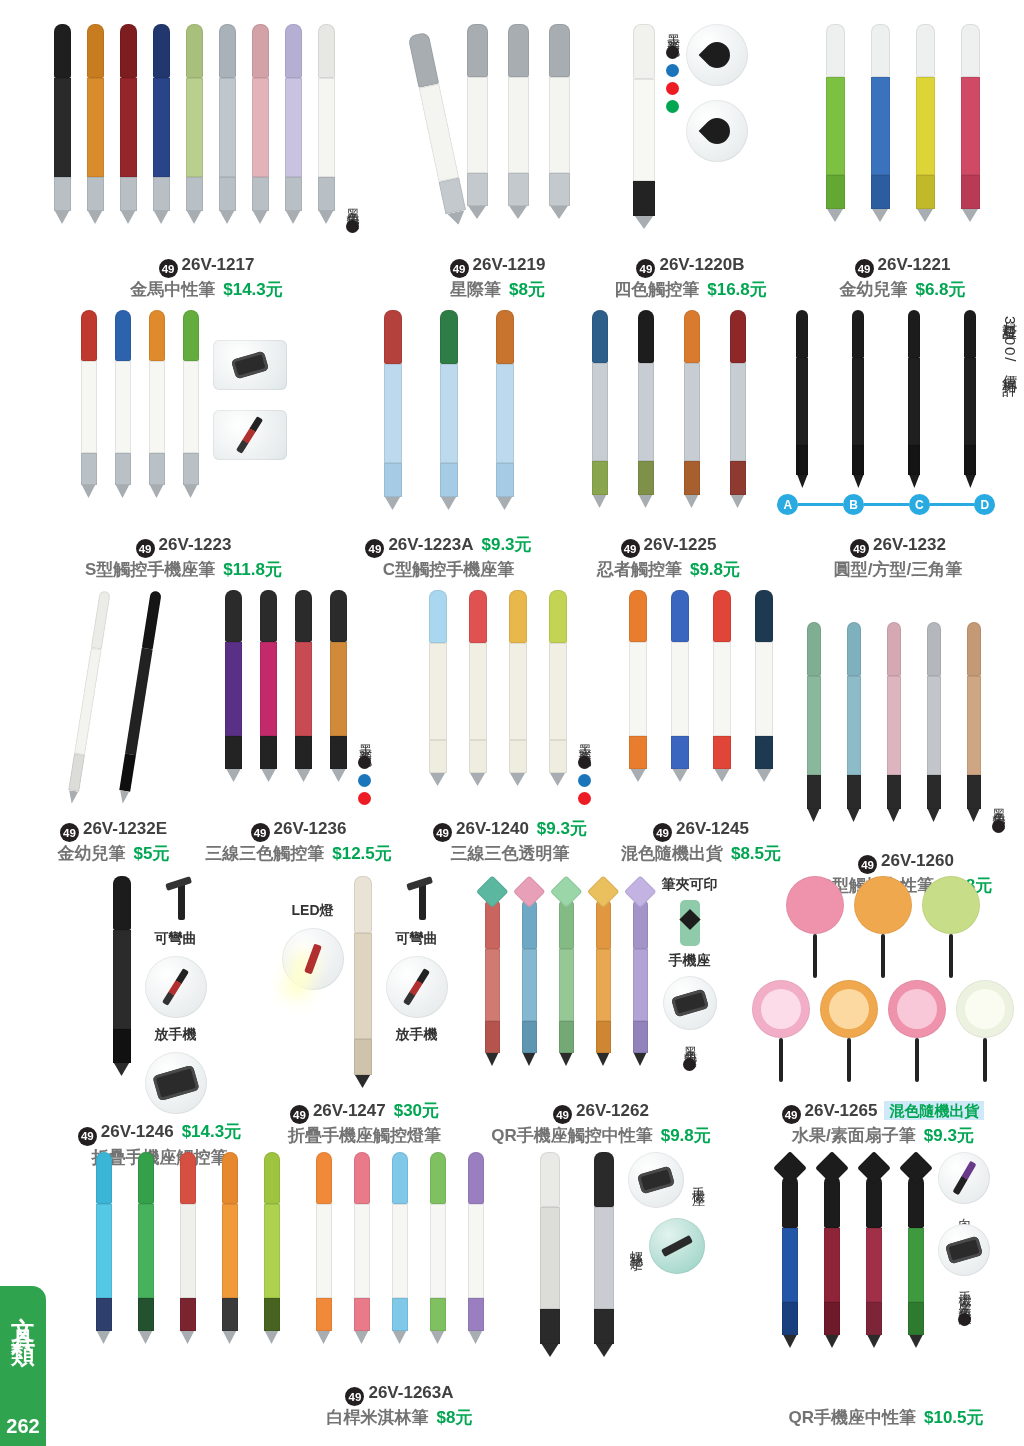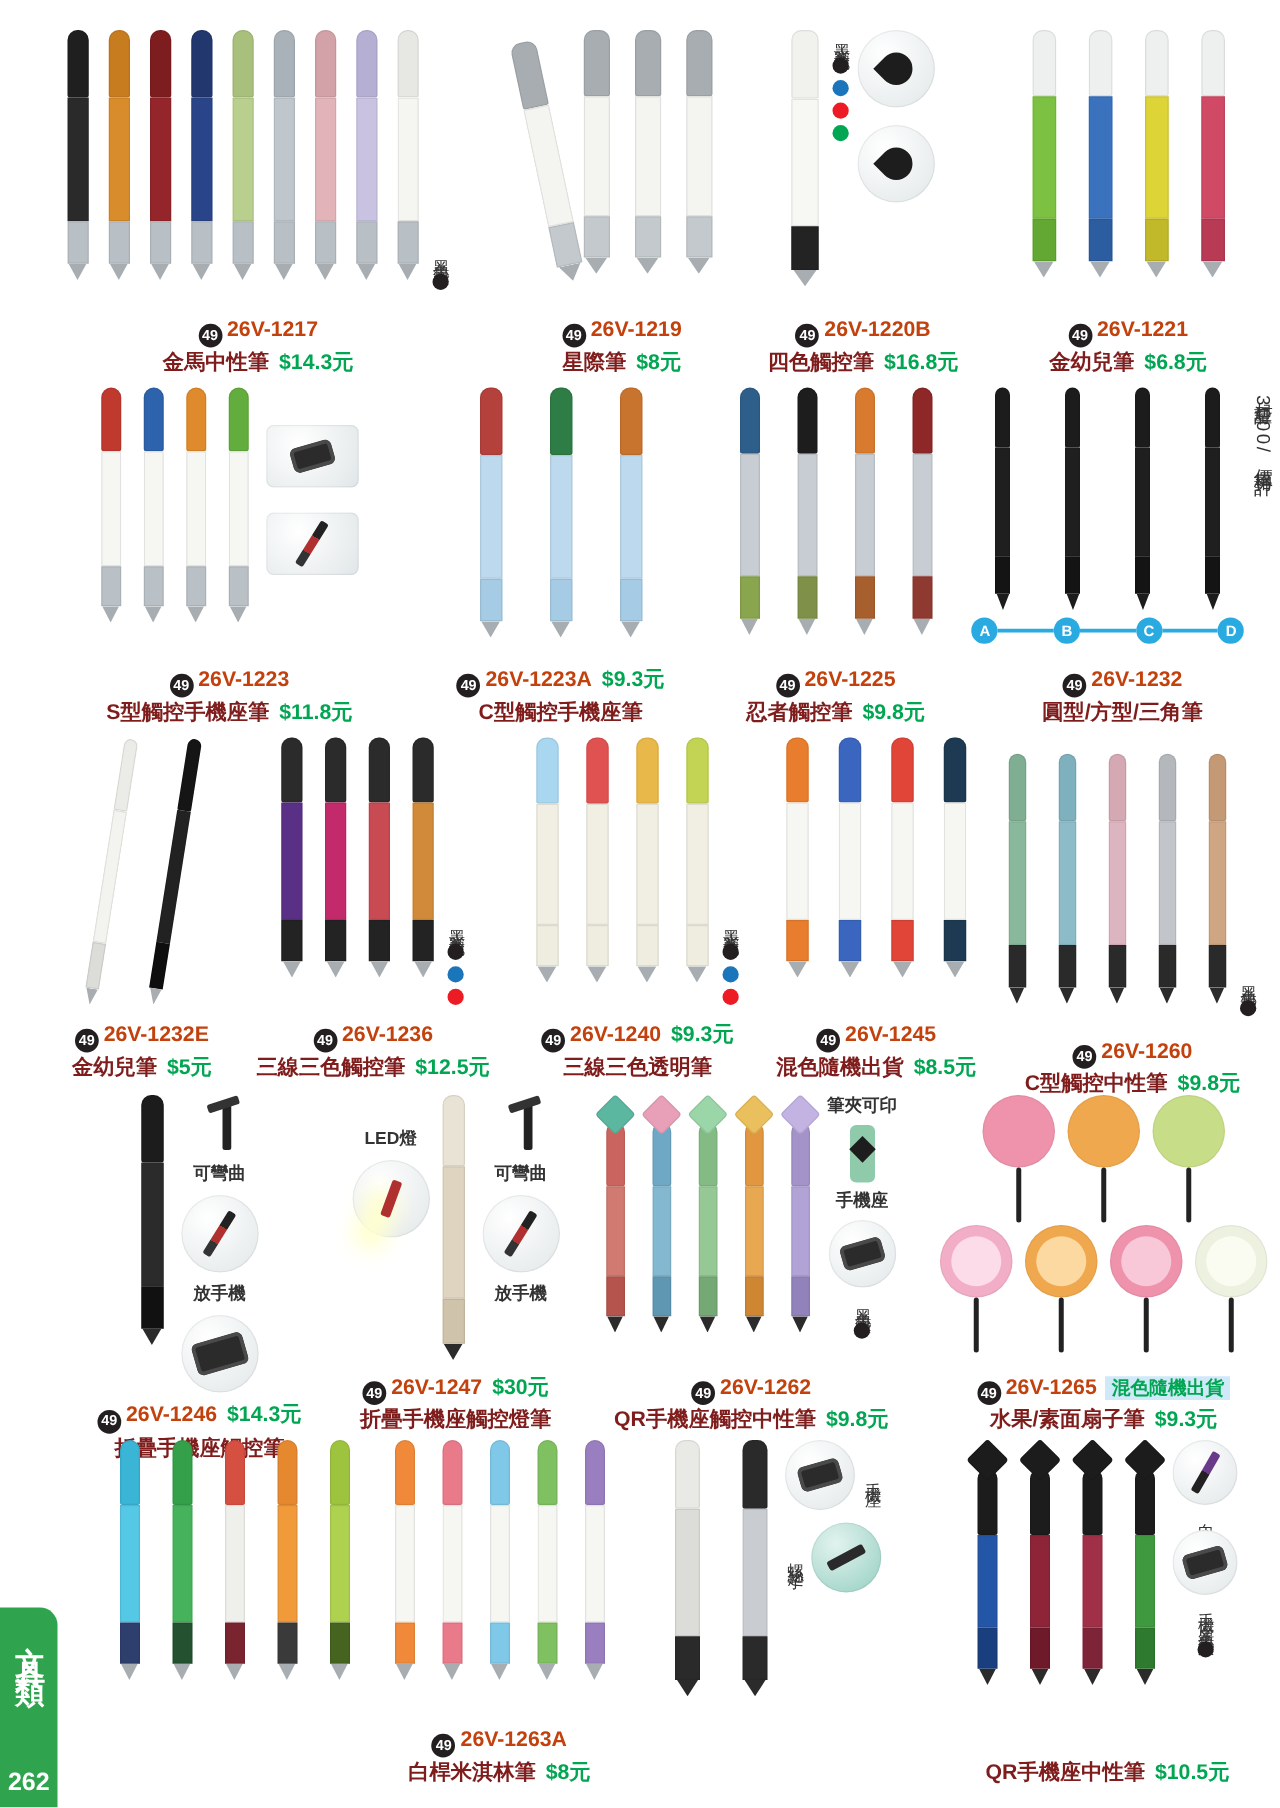--- a/index.html
+++ b/index.html
@@ -16,23 +16,23 @@
   .stylus .pen-tip{background:#2b2b2b;}
   .blacktip .pen-tip{background:#1c1c1c;}
   .rib .pen-grip{background-image:repeating-linear-gradient(to bottom,rgba(0,0,0,.5) 0 3px,rgba(255,255,255,0) 3px 7px);}
   .rings .pen-body{background-image:linear-gradient(to bottom,transparent 0 30%,#222 30% 33%,transparent 33% 46%,#1b75bb 46% 49%,transparent 49% 62%,#ed1c24 62% 65%,transparent 65%);}
   .fourstripe .pen-clip{background-image:linear-gradient(90deg,#231f20 0 25%,#1b75bb 25% 50%,#ed1c24 50% 75%,#00a651 75% 100%);background-size:100% 7px;background-repeat:no-repeat;background-position:0 9px;}
   .tilt1 .pen:first-child{transform:rotate(-12deg) translateY(8px);}
   .tiltall .pen{transform:rotate(9deg);}
   .pen-diamond{width:calc(var(--pw,16px)*1.5);height:calc(var(--pw,16px)*1.5);transform:rotate(45deg);align-self:center;margin:4px 0 -5px;border-radius:3px;flex:0 0 auto;}
   .plabel{text-align:center;font-weight:bold;font-size:17px;line-height:1.4;white-space:nowrap;padding-top:6px;}
   .badge{display:inline-flex;align-items:center;justify-content:center;width:19px;height:19px;border-radius:50%;background:#231f20;color:#fff;font-size:11.5px;margin-right:4px;vertical-align:-3px;}
-  .code{color:#c2410c;}
+  .code{color:#404040;}
   .price{color:#00a651;margin-left:8px;}
-  .pname{color:#7f1d1d;}
+  .pname{color:#737373;}
   .vlabel{writing-mode:vertical-rl;font-size:13px;color:#333;letter-spacing:3px;line-height:1.15;}
   .sidecol{display:flex;flex-direction:column;align-items:center;gap:6px;margin-left:10px;}
   .dots{display:flex;flex-direction:column;gap:5px;margin-top:4px;align-items:center;}
   .idot{width:13px;height:13px;border-radius:50%;display:block;}
   .photo{width:62px;height:62px;border-radius:50%;background:radial-gradient(circle at 35% 30%,#ffffff,#eaeeef 70%,#dfe5e8);display:flex;align-items:center;justify-content:center;box-shadow:inset 0 0 0 1px rgba(0,0,0,.06);flex:0 0 auto;}
   .photo.teal{background:radial-gradient(circle at 35% 30%,#e2f3ee,#a4d6ca 80%);}
   .photo-sq{width:74px;height:50px;border-radius:6px;background:radial-gradient(circle at 35% 30%,#ffffff,#eaeeef 70%,#dfe5e8);display:flex;align-items:center;justify-content:center;box-shadow:inset 0 0 0 1px rgba(0,0,0,.06);}
   .glyph-pen{width:7px;height:40px;border-radius:2px;background:linear-gradient(#222 0 35%,#b03030 35% 70%,#333 70%);transform:rotate(32deg);}
   .glyph-phone{width:42px;height:26px;background:#2b2b2b;border-radius:5px;transform:rotate(-16deg);box-shadow:inset 0 0 0 3px #4a4a4a;}
   .glyph-phone.small{width:34px;height:20px;}
@@ -536,21 +536,21 @@
             <div class="pen-tip"></div>
           </div>
         </div>
     </div>
     <div class="plabel">
       <div><span class="badge">49</span><span class="code">26V-1245</span></div>
       <div><span class="pname">混色隨機出貨</span><span class="price">$8.5元</span></div>
     </div>
   </div>
 
-  <div class="cell" style="left:788px;top:603px;width:236px;height:276px">
+  <div class="cell" style="left:788px;top:622px;width:236px;height:276px">
     <div class="art">
       <div class="pens stylus" style="--ph:200px;--pw:14px;gap:26px">
           <div class="pen">
             <div class="pen-clip" style="background: rgb(127, 174, 147);"></div>
             <div class="pen-body" style="background: rgb(138, 184, 157);"></div>
             <div class="pen-grip" style="background: rgb(42, 42, 42);"></div>
             <div class="pen-tip"></div>
           </div>
           <div class="pen">
             <div class="pen-clip" style="background: rgb(127, 176, 189);"></div>

